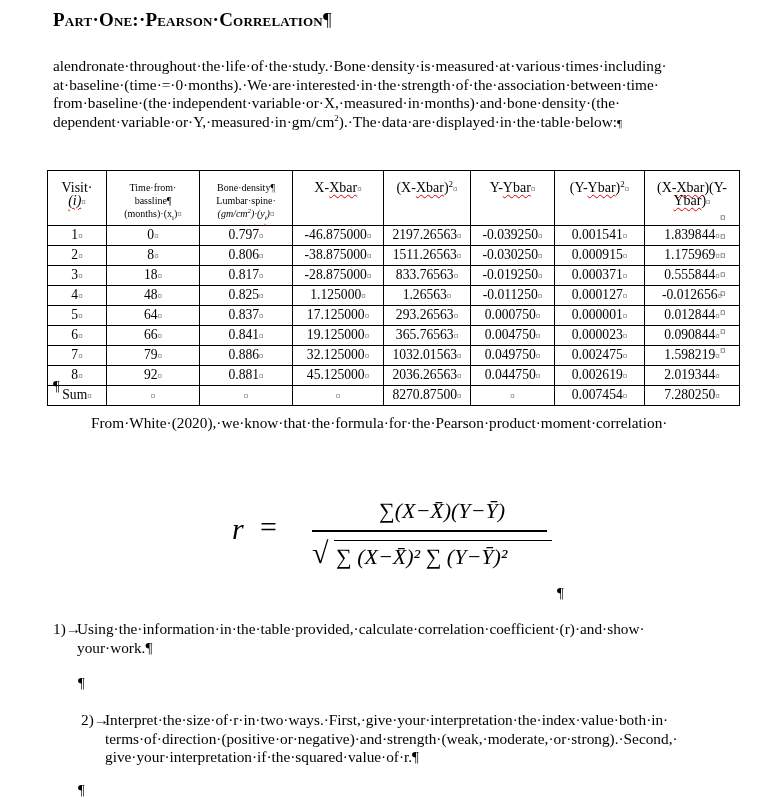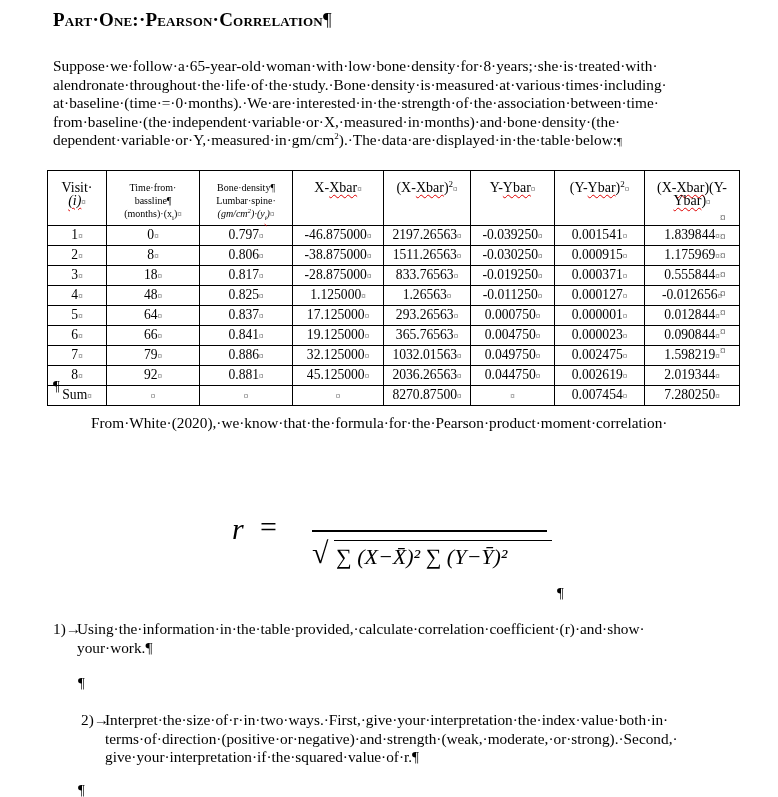--- a/index.html
+++ b/index.html
@@ -42,21 +42,20 @@
   .q2 { top:711px;margin-left:28px; }
 </style>
 </head>
 <body>
 
 <div class="title">
   <span>Part·One:·Pearson·Correlation</span><span class="pm">¶</span>
 </div>
 
 <div class="para intro">
-  <div>Suppose·we·follow·a·65-year-old·woman·with·low·bone·density·for·8·years;·she·is·treated·with·</div>
   <div>alendronate·throughout·the·life·of·the·study.·Bone·density·is·measured·at·various·times·including·</div>
   <div>at·baseline·(time·=·0·months).·We·are·interested·in·the·strength·of·the·association·between·time·</div>
   <div>from·baseline·(the·independent·variable·or·X,·measured·in·months)·and·bone·density·(the·</div>
   <div><span>dependent·variable·or·Y,·measured·in·gm/cm</span><sup>2</sup><span>).·The·data·are·displayed·in·the·table·below:</span><span style="font-size:11px">¶</span></div>
 </div>
 
 <table class="data">
   <tbody>
       <tr class="hdr">
     <td style="width:54px" class="h-big">
@@ -190,20 +189,21 @@
 
 <div class="pilcrow" style="left:53px; top:378px;">¶</div>
 
 <div class="para from">
   <div>From·White·(2020),·we·know·that·the·formula·for·the·Pearson·product·moment·correlation·</div>
 </div>
 
 <div class="formula">
   <span class="lhs">r</span>
   <span class="eq">=</span>
+  <div class="num">∑(X−X̄)(Y−Ȳ)</div>
   <div class="bar"></div>
   <div class="den">
     <span class="sqrt">√</span>
     <div class="rad"></div>
     <span class="den-inner">∑ (X−X̄)² ∑ (Y−Ȳ)²</span>
   </div>
 </div>
 <div class="pilcrow" style="left:557px; top:585px;">¶</div>
 
 <div class="q q1">

